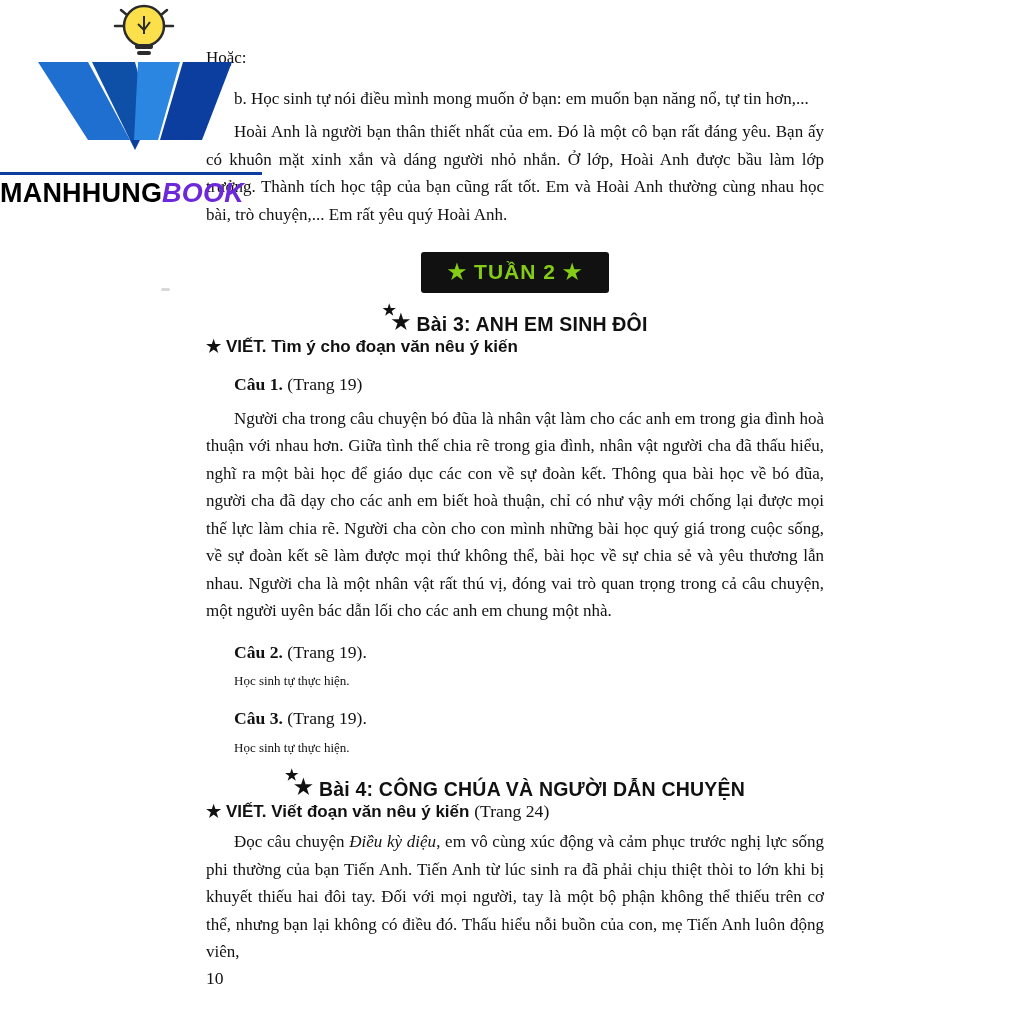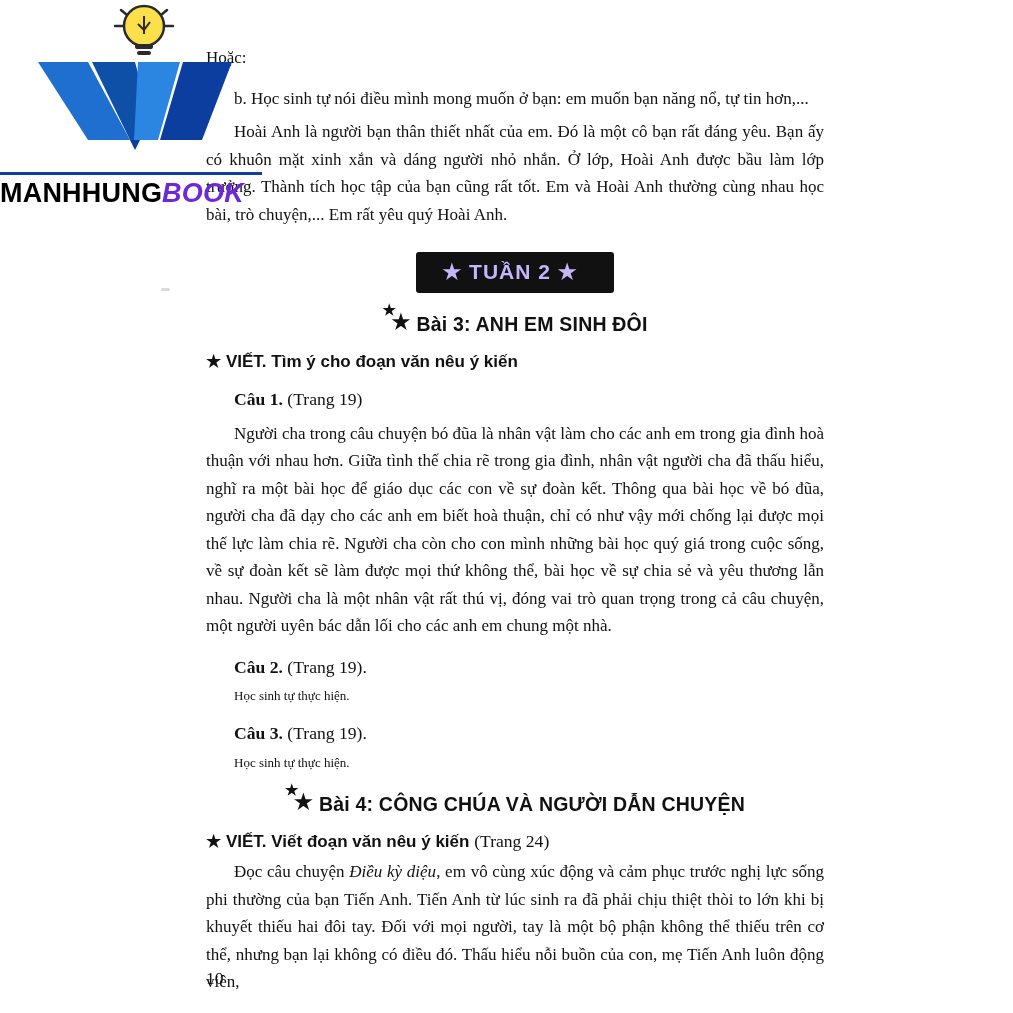--- a/index.html
+++ b/index.html
@@ -89,26 +89,26 @@
   .italic { font-style: italic; }
 
   
   .week-wrap {
     margin-top: 24px;
     text-align: center;
   }
   .week-badge {
     display: inline-block;
     background: #111111;
-    color: #c4b5fd;
+    color: #84cc16;
     font-family: "Liberation Sans", sans-serif;
     font-weight: bold;
     font-size: 21px;
     letter-spacing: 1px;
-    padding: 8px 36px 9px 26px;
+    padding: 8px 26px 9px 26px;
     border-radius: 3px;
   }
 
   
   .lesson-head {
     margin-top: 18px;
     text-align: center;
     font-family: "Liberation Sans", sans-serif;
     font-weight: bold;
     font-size: 19.5px;
@@ -131,21 +131,20 @@
   }
   .lesson-head .stars .s2 {
     position: absolute;
     left: 9px;
     top: 0px;
     font-size: 21px;
     line-height: 1;
   }
 
   .section-head {
-    margin-top: 15px;
     font-family: "Liberation Sans", sans-serif;
     font-weight: bold;
     font-size: 17px;
   }
   .section-head .tail {
     font-family: "Liberation Serif", serif;
     font-weight: normal;
     font-size: 17.6px;
   }
 

